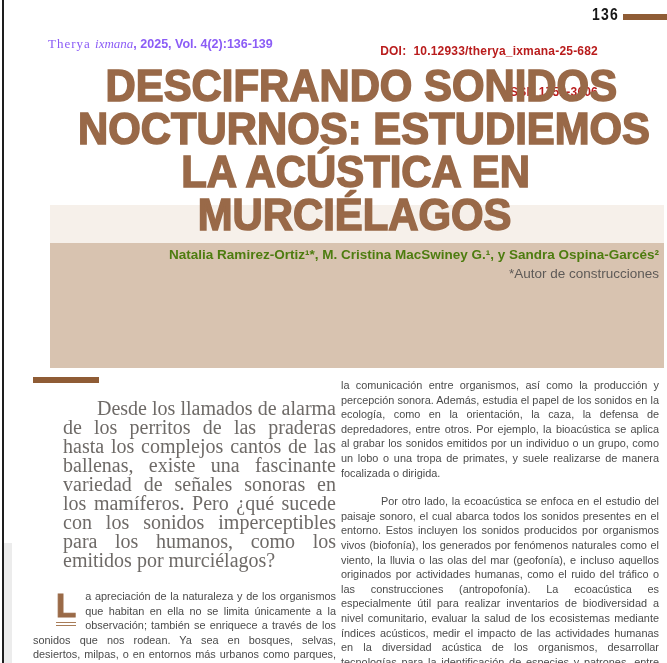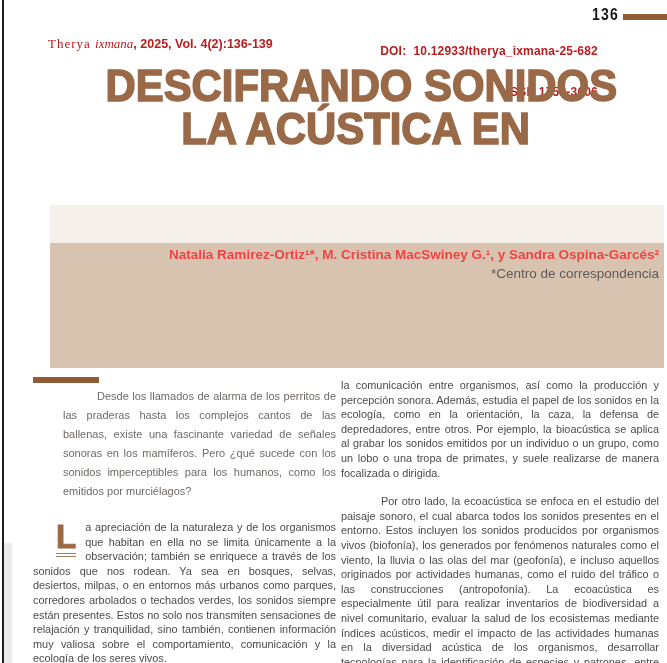--- a/index.html
+++ b/index.html
@@ -19,21 +19,21 @@
     position:absolute; top:5px; right:48px;
     font-size:17px; font-weight:bold; color:#161616;
     letter-spacing:1.5px; transform:scaleX(0.82); transform-origin:100% 50%;
   }
   .header-bar { position:absolute; top:14px; right:0; width:44px; height:6px; background:#8f5c35; }
   .doi-block {
     position:absolute; top:18px; right:69px; text-align:right;
     font-weight:bold; font-size:12px; line-height:13.5px; color:#b91c1c;
     letter-spacing:0.2px; white-space:pre;
   }
-  .journal-line { position:absolute; top:36px; left:48px; font-size:13px; color:#b91c1c; }
+  .journal-line { position:absolute; top:36px; left:48px; font-size:13px; color:#8b5cf6; }
   .journal-serif  { font-family:"Liberation Serif", serif; letter-spacing:1px; }
   .journal-italic { font-family:"Liberation Serif", serif; font-style:italic; }
   .journal-rest   { font-weight:bold; font-size:12.5px; }
 
   
   .band-cream { position:absolute; top:205px; left:50px; right:3px; height:38px; background:#f6f0ea; }
   .band-tan   { position:absolute; top:243px; left:50px; right:3px; height:125px; background:#d8c3b0; }
 
   
   .title-block { position:absolute; top:64px; left:30px; right:12px; text-align:center; z-index:3; }
@@ -44,31 +44,31 @@
     -webkit-text-stroke:1.6px #996948;
     letter-spacing:0px;
     transform:scaleX(0.93); transform-origin:100% 50%;
   }
 
   
   .author-block {
     position:absolute; top:245px; left:60px; right:8px; z-index:4;
     text-align:right; font-size:13.5px; line-height:19px; color:#5e5a57;
   }
-  .author-names { font-weight:bold; color:#ef4444; }
+  .author-names { font-weight:bold; color:#4d7c0f; }
 
   
   .col-left  { position:absolute; top:377px; left:33px;  width:303px; }
   .col-right { position:absolute; top:378px; left:341px; width:318px;
                font-size:10.9px; line-height:14.8px; text-align:justify; color:#4b4b4b; }
 
   .lead-bar { width:66px; height:6px; background:#8f5c35; margin-bottom:2px; }
   .intro {
-    margin-left:30px; margin-top:4px; text-indent:34px;
-    text-align:justify; font-size:11px; line-height:19px; color:#6e6a67;
+    margin-left:30px; margin-top:16px; text-indent:34px;
+    text-align:justify; font-size:20px; line-height:19px; color:#6e6a67;font-family:Liberation Serif, serif;
   }
   .body-p { font-size:10.9px; line-height:14.6px; text-align:justify; color:#4b4b4b; }
   .p-first { margin-top:19px; }
   .p-indent { text-indent:40px; margin-top:14px; }
 
   .dropcap {
     float:left;
     margin:2px 9px 0 23px;
     font-size:33px; line-height:30px; font-weight:bold;
     color:#9a6a47; -webkit-text-stroke:1px #9a6a47;
@@ -92,26 +92,28 @@
 
 <div class="journal-line">
   <span class="journal-serif">Therya </span><span class="journal-italic">ixmana</span><span class="journal-rest">, 2025, Vol. 4(2):136-139</span>
 </div>
 
 <div class="band-cream"></div>
 <div class="band-tan"></div>
 
 <div class="title-block">
   <div class="title-line"><span>DESCIFRANDO SONIDOS</span></div>
+  <div class="title-line"><span>NOCTURNOS: ESTUDIEMOS</span></div>
   <div class="title-line"><span>LA ACÚSTICA EN</span></div>
+  <div class="title-line"><span>MURCIÉLAGOS</span></div>
 </div>
 
 <div class="author-block">
   <div class="author-names">Natalia Ramirez-Ortiz¹*, M. Cristina MacSwiney G.¹, y Sandra Ospina-Garcés²</div>
-  <div>*Centro de correspondencia</div>
+  <div>*Autor de construcciones</div>
 </div>
 
 <div class="col-left">
   <div class="lead-bar"></div>
   <p class="intro">Desde los llamados de alarma de los perritos de las praderas hasta los complejos cantos de las ballenas, existe una fascinante variedad de señales sonoras en los mamíferos. Pero ¿qué sucede con los sonidos imperceptibles para los humanos, como los emitidos por murciélagos?</p>
   <p class="body-p p-first">
     <span class="dropcap">L</span><span>a apreciación de la naturaleza y de los organismos que habitan en ella no se limita únicamente a la observación; también se enriquece a través de los sonidos que nos rodean. Ya sea en bosques, selvas, desiertos, milpas, o en entornos más urbanos como parques, corredores arbolados o techados verdes, los sonidos siempre están presentes. Estos no solo nos transmiten sensaciones de relajación y tranquilidad, sino también, contienen información muy valiosa sobre el comportamiento, comunicación y la ecología de los seres vivos.</span>
   </p>
 
 </div>

